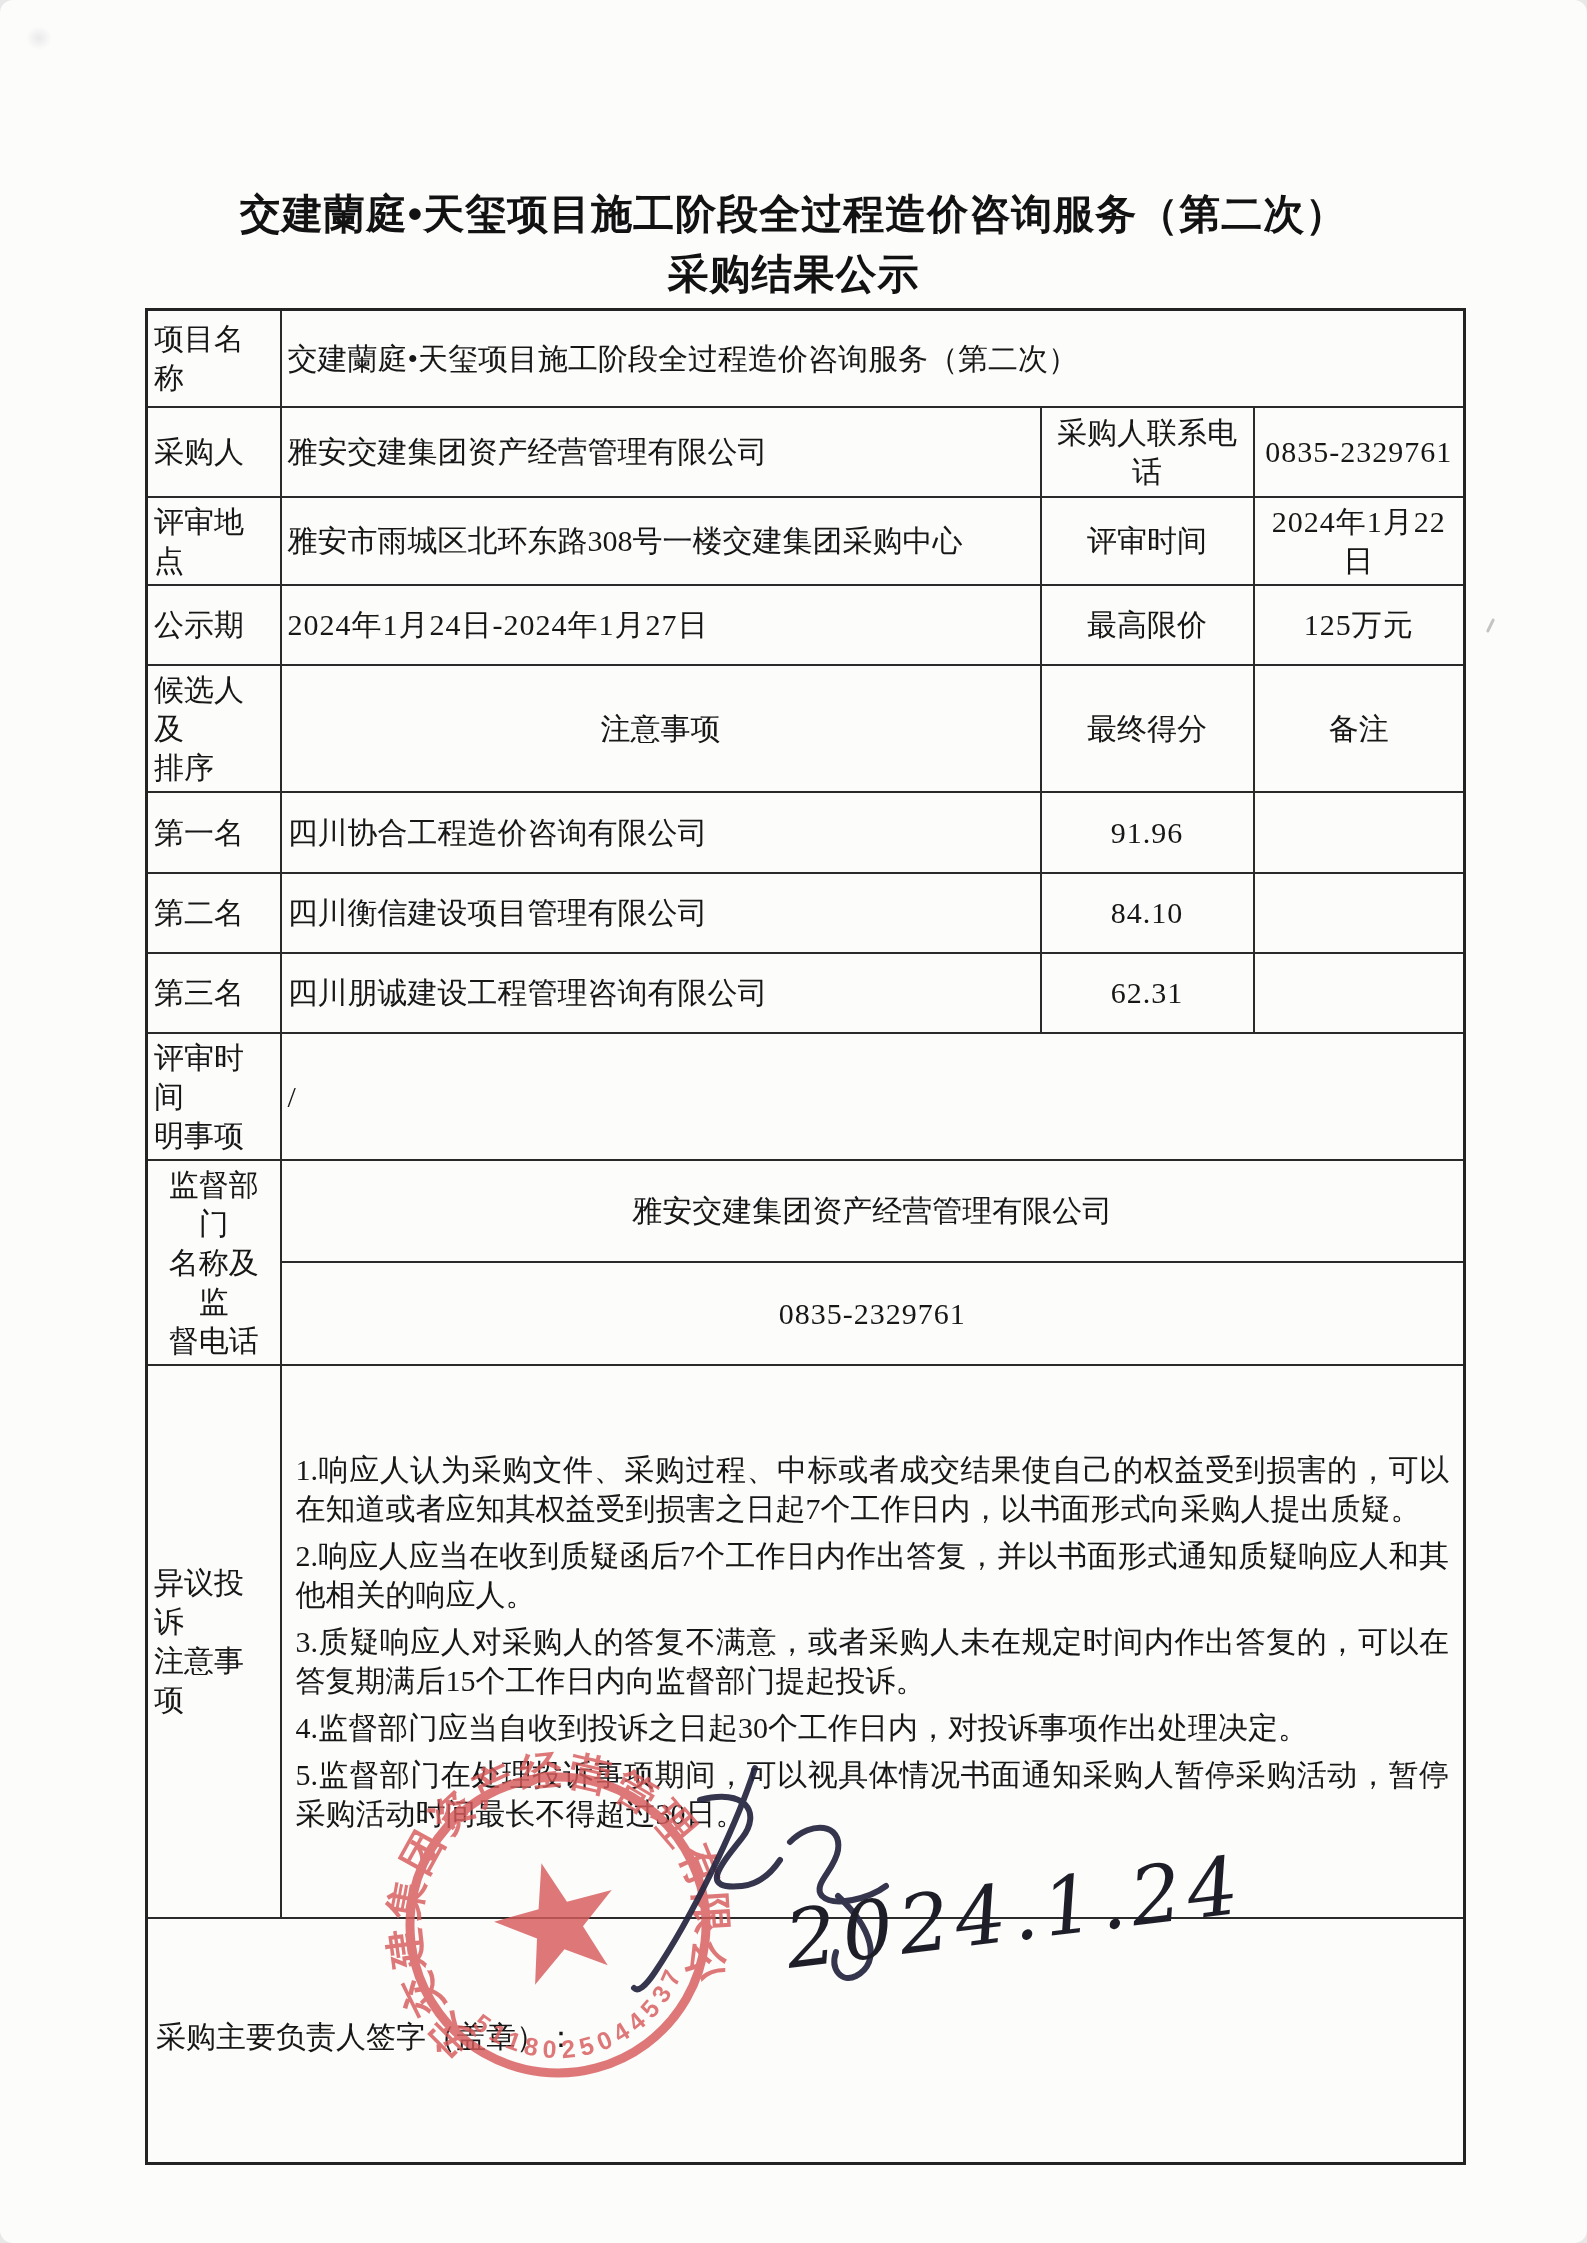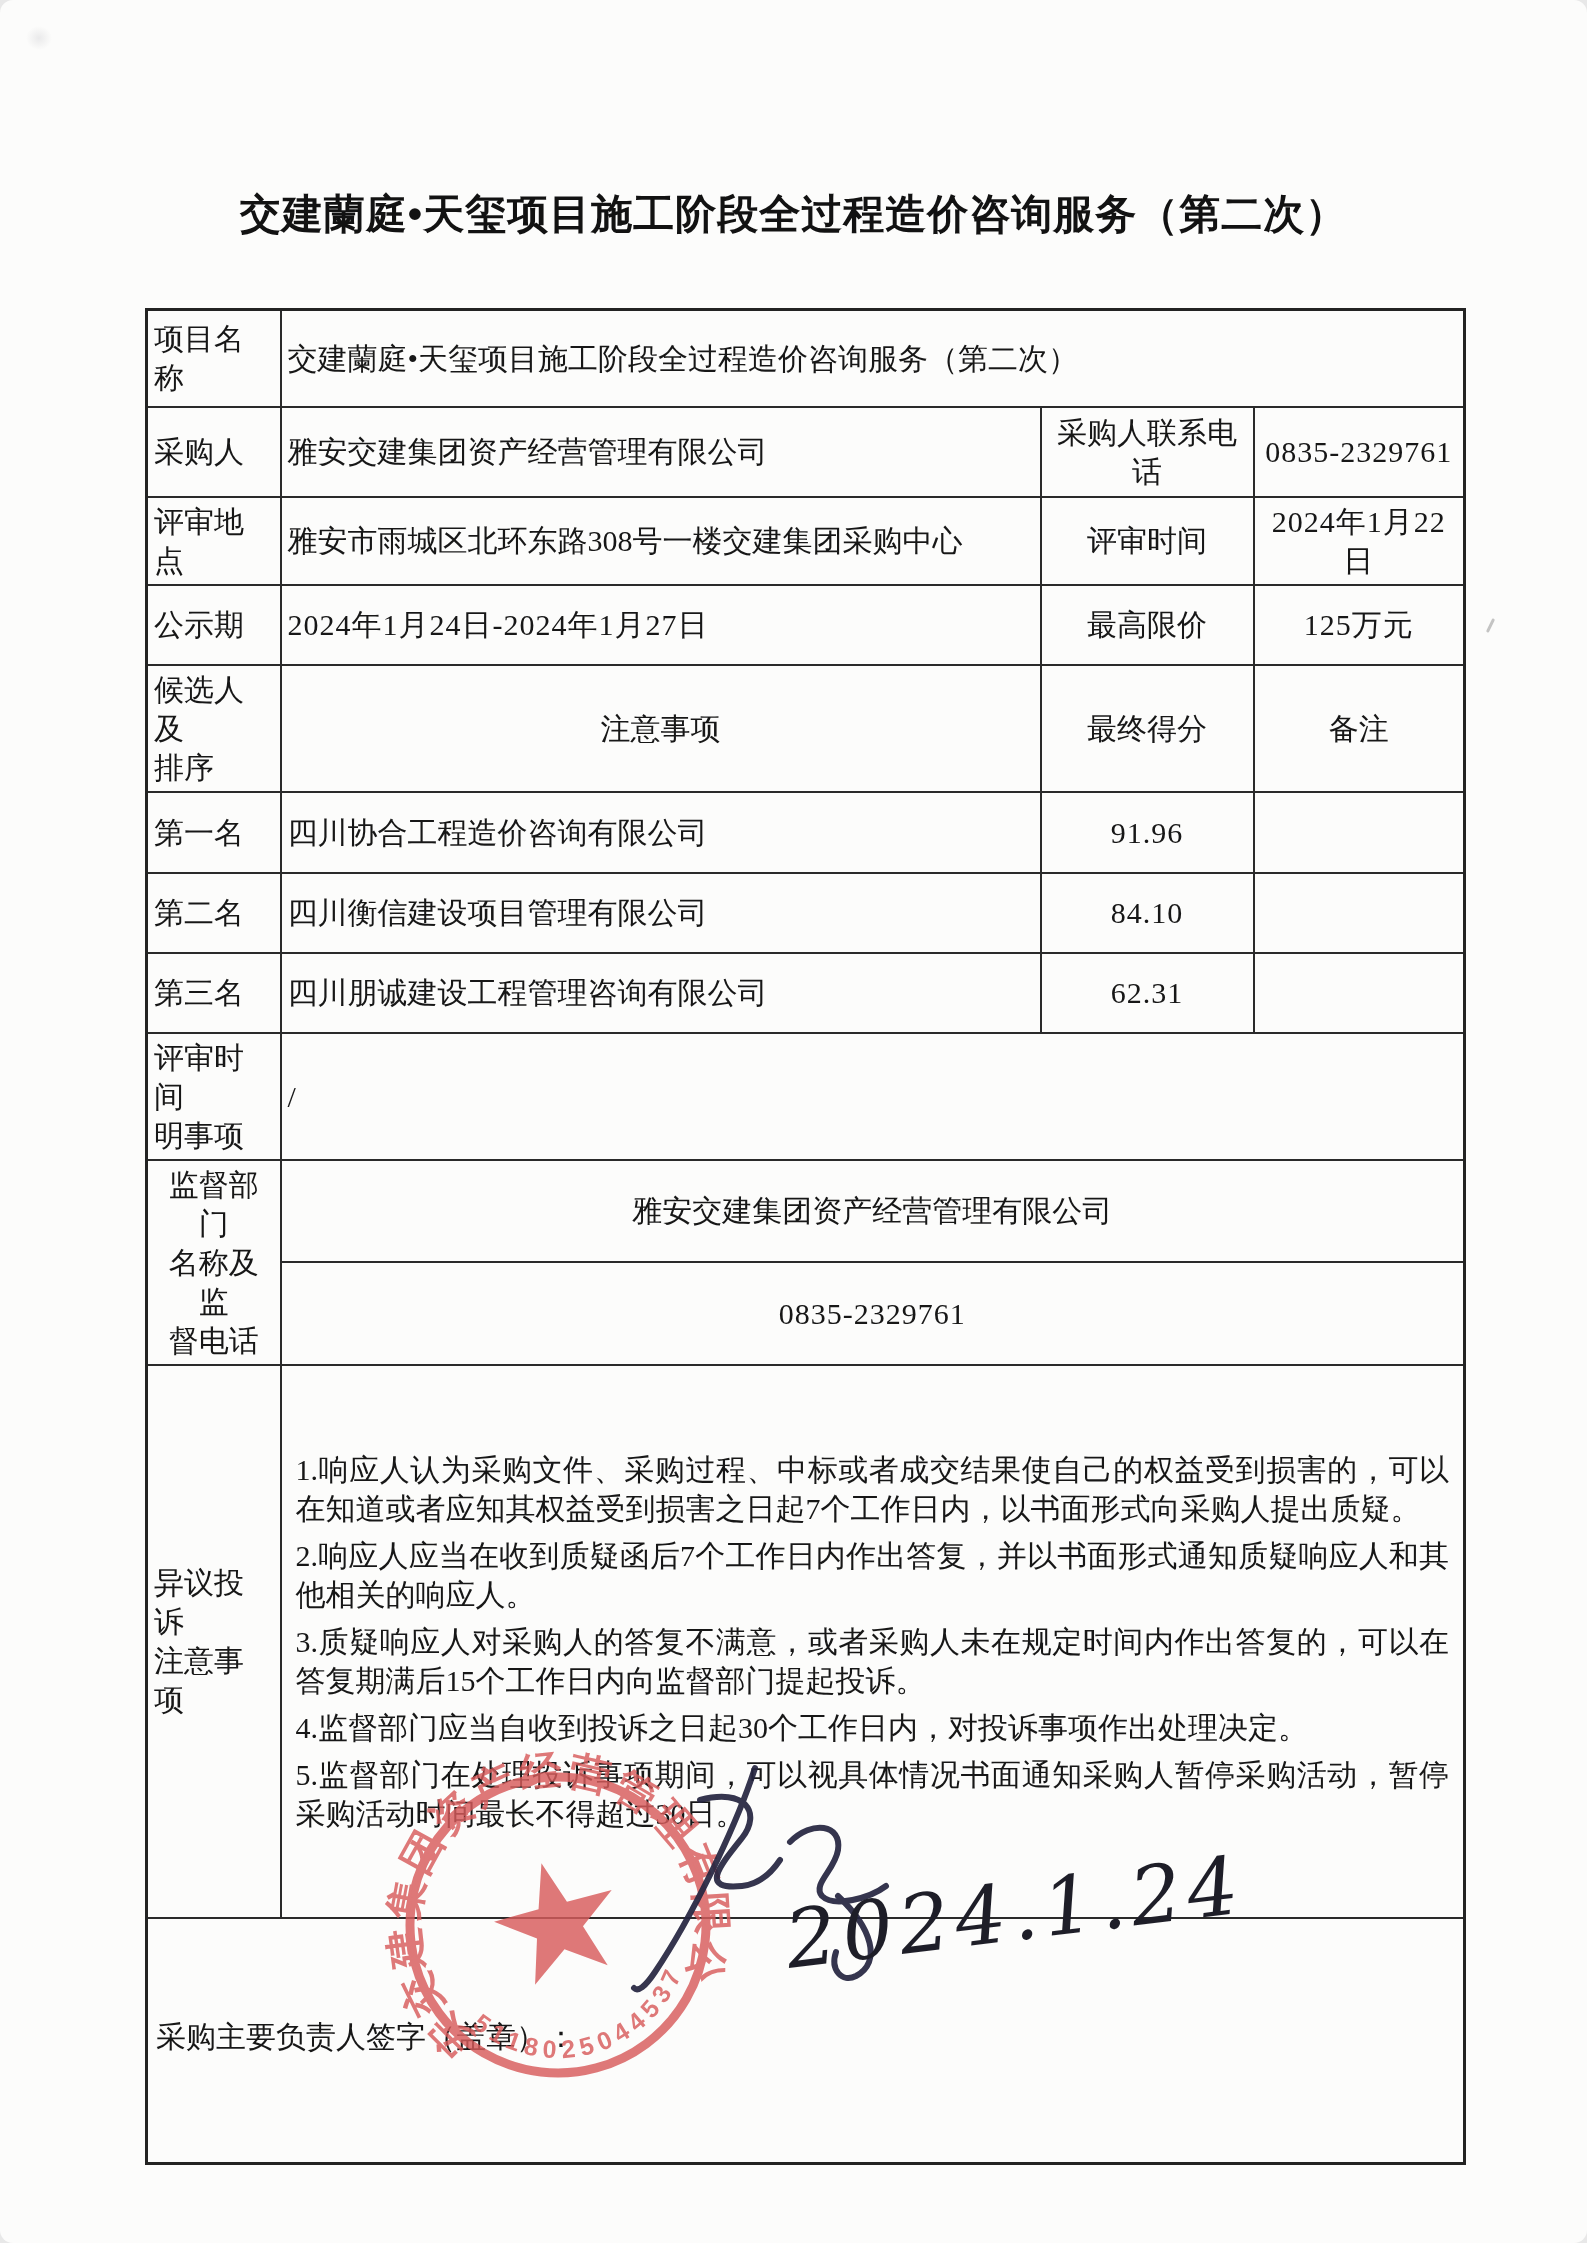--- a/index.html
+++ b/index.html
@@ -77,20 +77,21 @@
     background:#8b8b8b;opacity:.5;transform:rotate(26deg);border-radius:2px;
   }
 </style>
 </head>
 <body>
 
 <div class="page">
 
   <div class="title">
     <div>交建蘭庭•天玺项目施工阶段全过程造价咨询服务（第二次）</div>
+    <div>采购结果公示</div>
   </div>
 
   <div class="smudge"></div>
   <div class="tick"></div>
 
   <table class="doc">
     <colgroup>
       <col style="width:134px">
         <col style="width:760px">
         <col style="width:213px">

